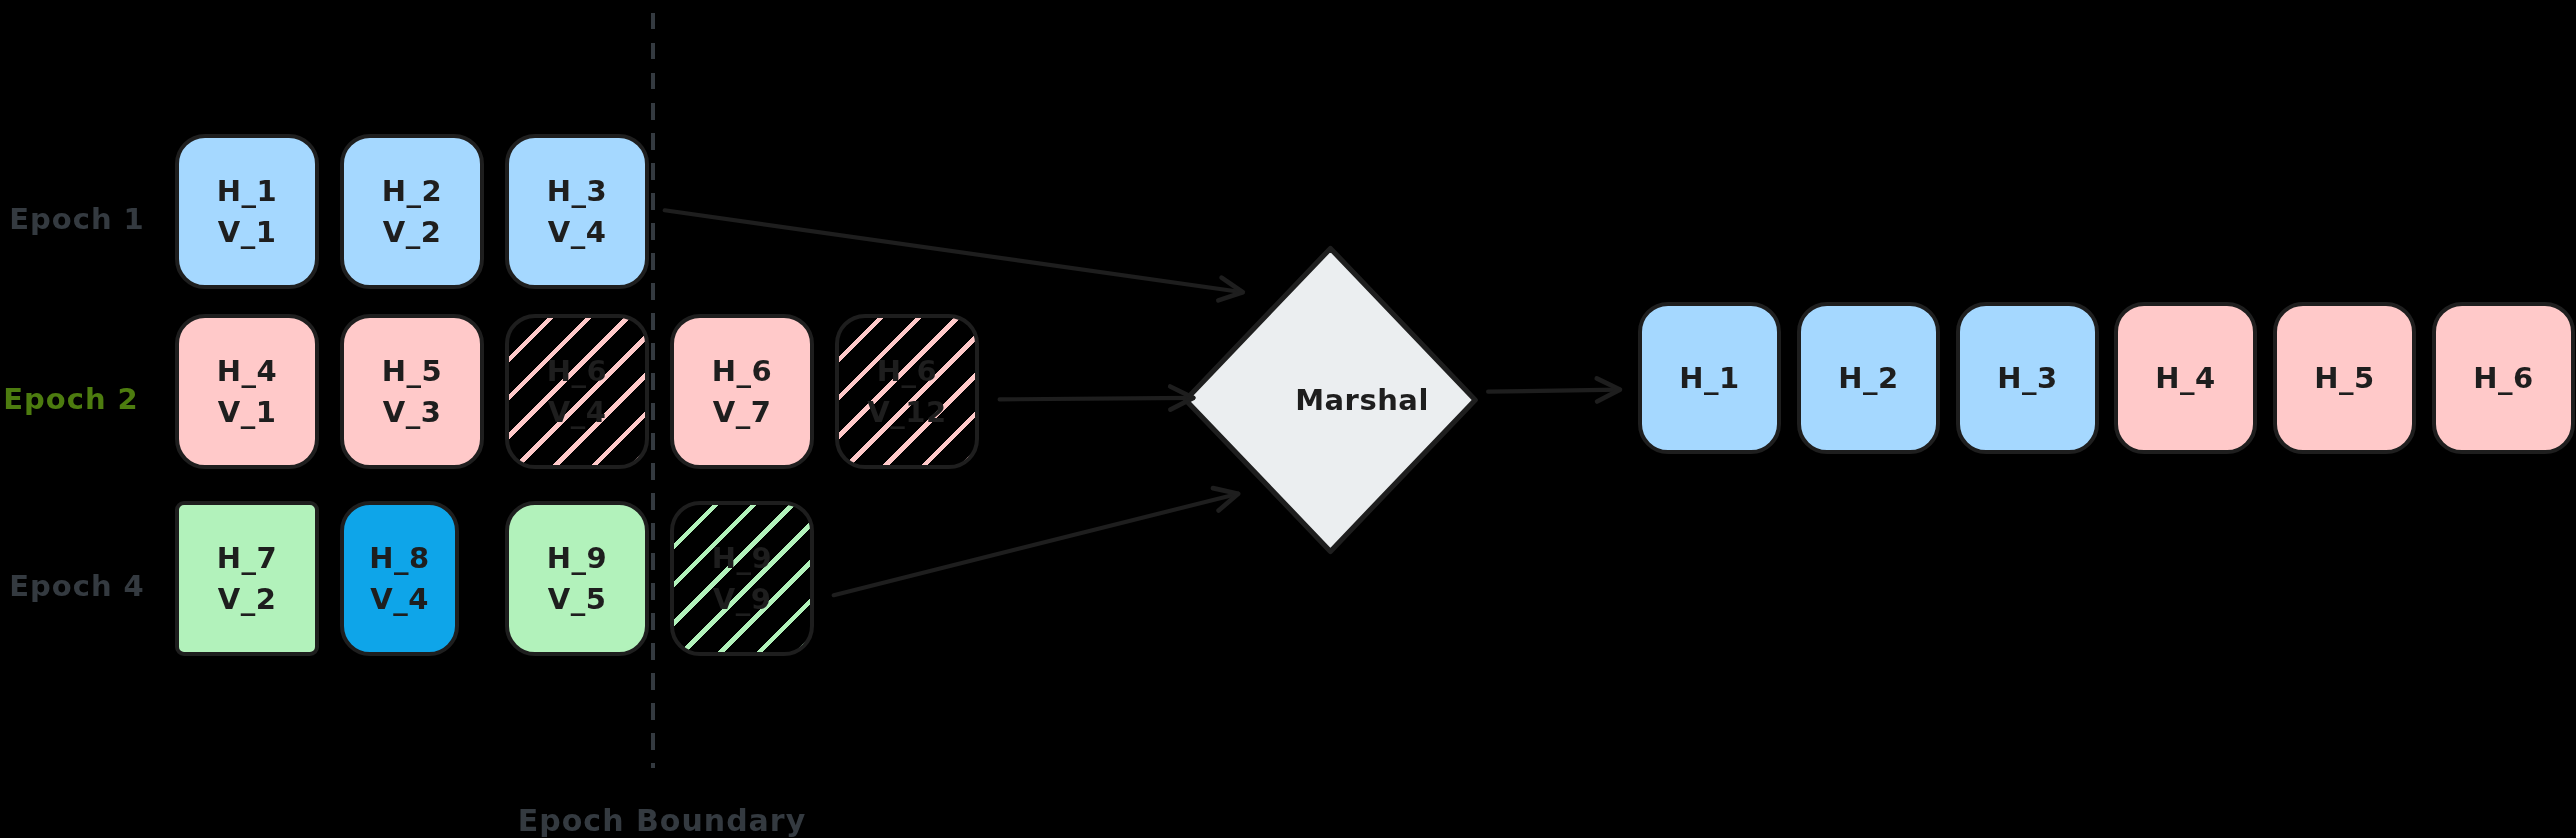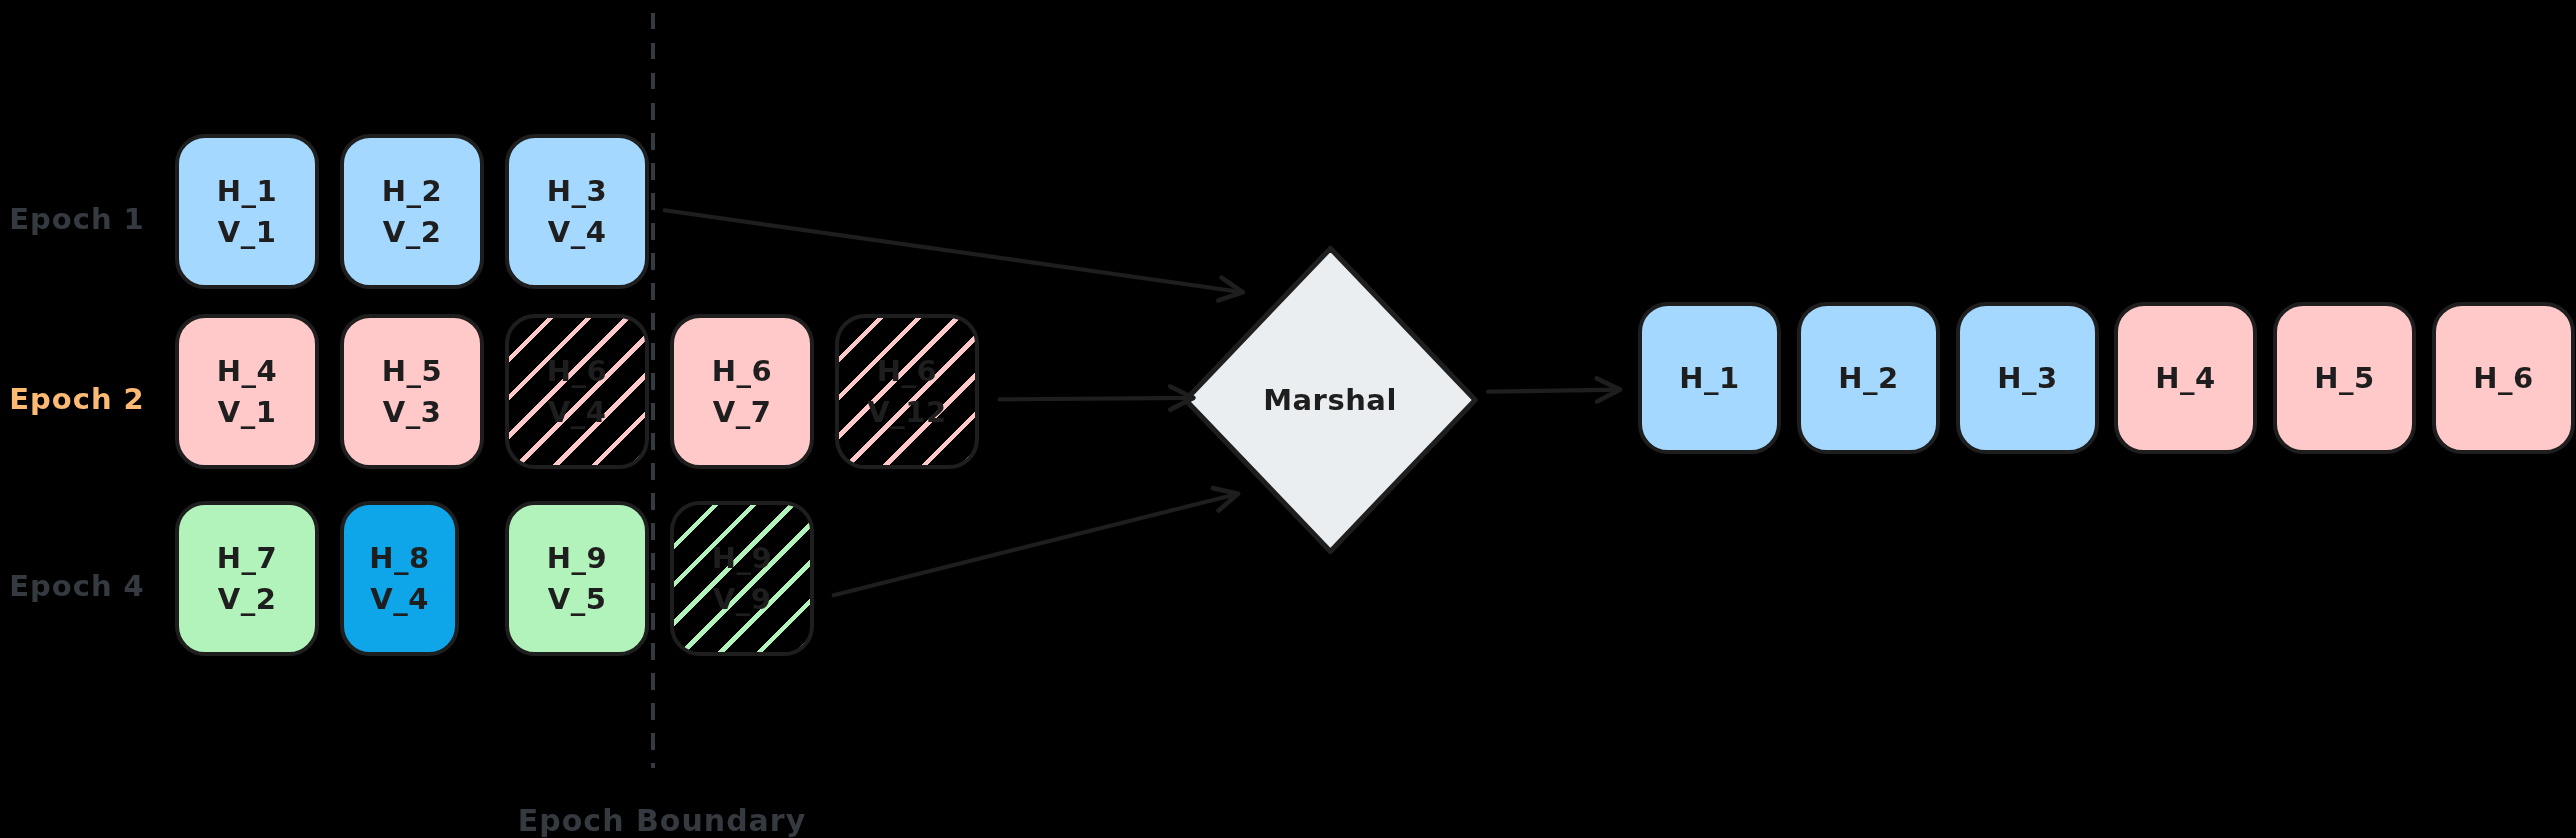--- a/index.html
+++ b/index.html
@@ -54,20 +54,21 @@
   }
   #marshal-label{
     position:absolute;
     transform:translate(-50%,-50%);
     color:#1e1e1e;
     font-size:29px;
     font-weight:600;
     letter-spacing:0.5px;
     z-index:4;
     white-space:nowrap;
+    margin-left:32px;
   }
 </style>
 </head>
 <body>
 
 <div id="stage">
 
   <svg id="overlay" width="3072" height="839" viewBox="0 0 5962 1628">
     <defs>
       <marker id="ah" viewBox="0 0 10 10" refX="8.5" refY="5" markerWidth="8" markerHeight="8" orient="auto-start-reverse">
@@ -94,21 +95,21 @@
         <div class="box-line">V_1</div>
       </div>
       <div class="node-box" style="left: 340px; top: 134px; width: 144px; height: 155px; background: rgb(165, 216, 255);">
         <div class="box-line">H_2</div>
         <div class="box-line">V_2</div>
       </div>
       <div class="node-box" style="left: 505px; top: 134px; width: 144px; height: 155px; background: rgb(165, 216, 255);">
         <div class="box-line">H_3</div>
         <div class="box-line">V_4</div>
       </div>
-      <div class="epoch-label" style="left: 77px; top: 399px; color: #fdba74;">Epoch 2</div>
+      <div class="epoch-label" style="left: 71px; top: 399px; color: #4d7c0f;">Epoch 2</div>
       <div class="node-box" style="left: 175px; top: 314px; width: 144px; height: 155px; background: rgb(255, 201, 201);">
         <div class="box-line">H_4</div>
         <div class="box-line">V_1</div>
       </div>
       <div class="node-box" style="left: 340px; top: 314px; width: 144px; height: 155px; background: rgb(255, 201, 201);">
         <div class="box-line">H_5</div>
         <div class="box-line">V_3</div>
       </div>
       <div class="node-box" style="left: 505px; top: 314px; width: 144px; height: 155px; background: repeating-linear-gradient(135deg, rgb(255, 201, 201) 0px, rgb(255, 201, 201) 4.6px, transparent 4.6px, transparent 27px);">
         <div class="box-line">H_6</div>
@@ -116,21 +117,21 @@
       </div>
       <div class="node-box" style="left: 670px; top: 314px; width: 144px; height: 155px; background: rgb(255, 201, 201);">
         <div class="box-line">H_6</div>
         <div class="box-line">V_7</div>
       </div>
       <div class="node-box" style="left: 835px; top: 314px; width: 144px; height: 155px; background: repeating-linear-gradient(135deg, rgb(255, 201, 201) 0px, rgb(255, 201, 201) 4.6px, transparent 4.6px, transparent 27px);">
         <div class="box-line">H_6</div>
         <div class="box-line">V_12</div>
       </div>
       <div class="epoch-label" style="left: 77px; top: 586px; color: rgb(52, 58, 64);">Epoch 4</div>
-      <div class="node-box" style="left: 175px; top: 501px; width: 144px; height: 155px; background: rgb(178, 242, 187);">
+      <div class="node-box" style="left: 175px; top: 501px; width: 144px; height: 155px; background: rgb(178, 242, 187); border-radius: 9px;">
         <div class="box-line">H_7</div>
         <div class="box-line">V_2</div>
       </div>
       <div class="node-box" style="left: 340px; top: 501px; width: 119px; height: 155px; background: #0ea5e9;">
         <div class="box-line">H_8</div>
         <div class="box-line">V_4</div>
       </div>
       <div class="node-box" style="left: 505px; top: 501px; width: 144px; height: 155px; background: rgb(178, 242, 187);">
         <div class="box-line">H_9</div>
         <div class="box-line">V_5</div>

